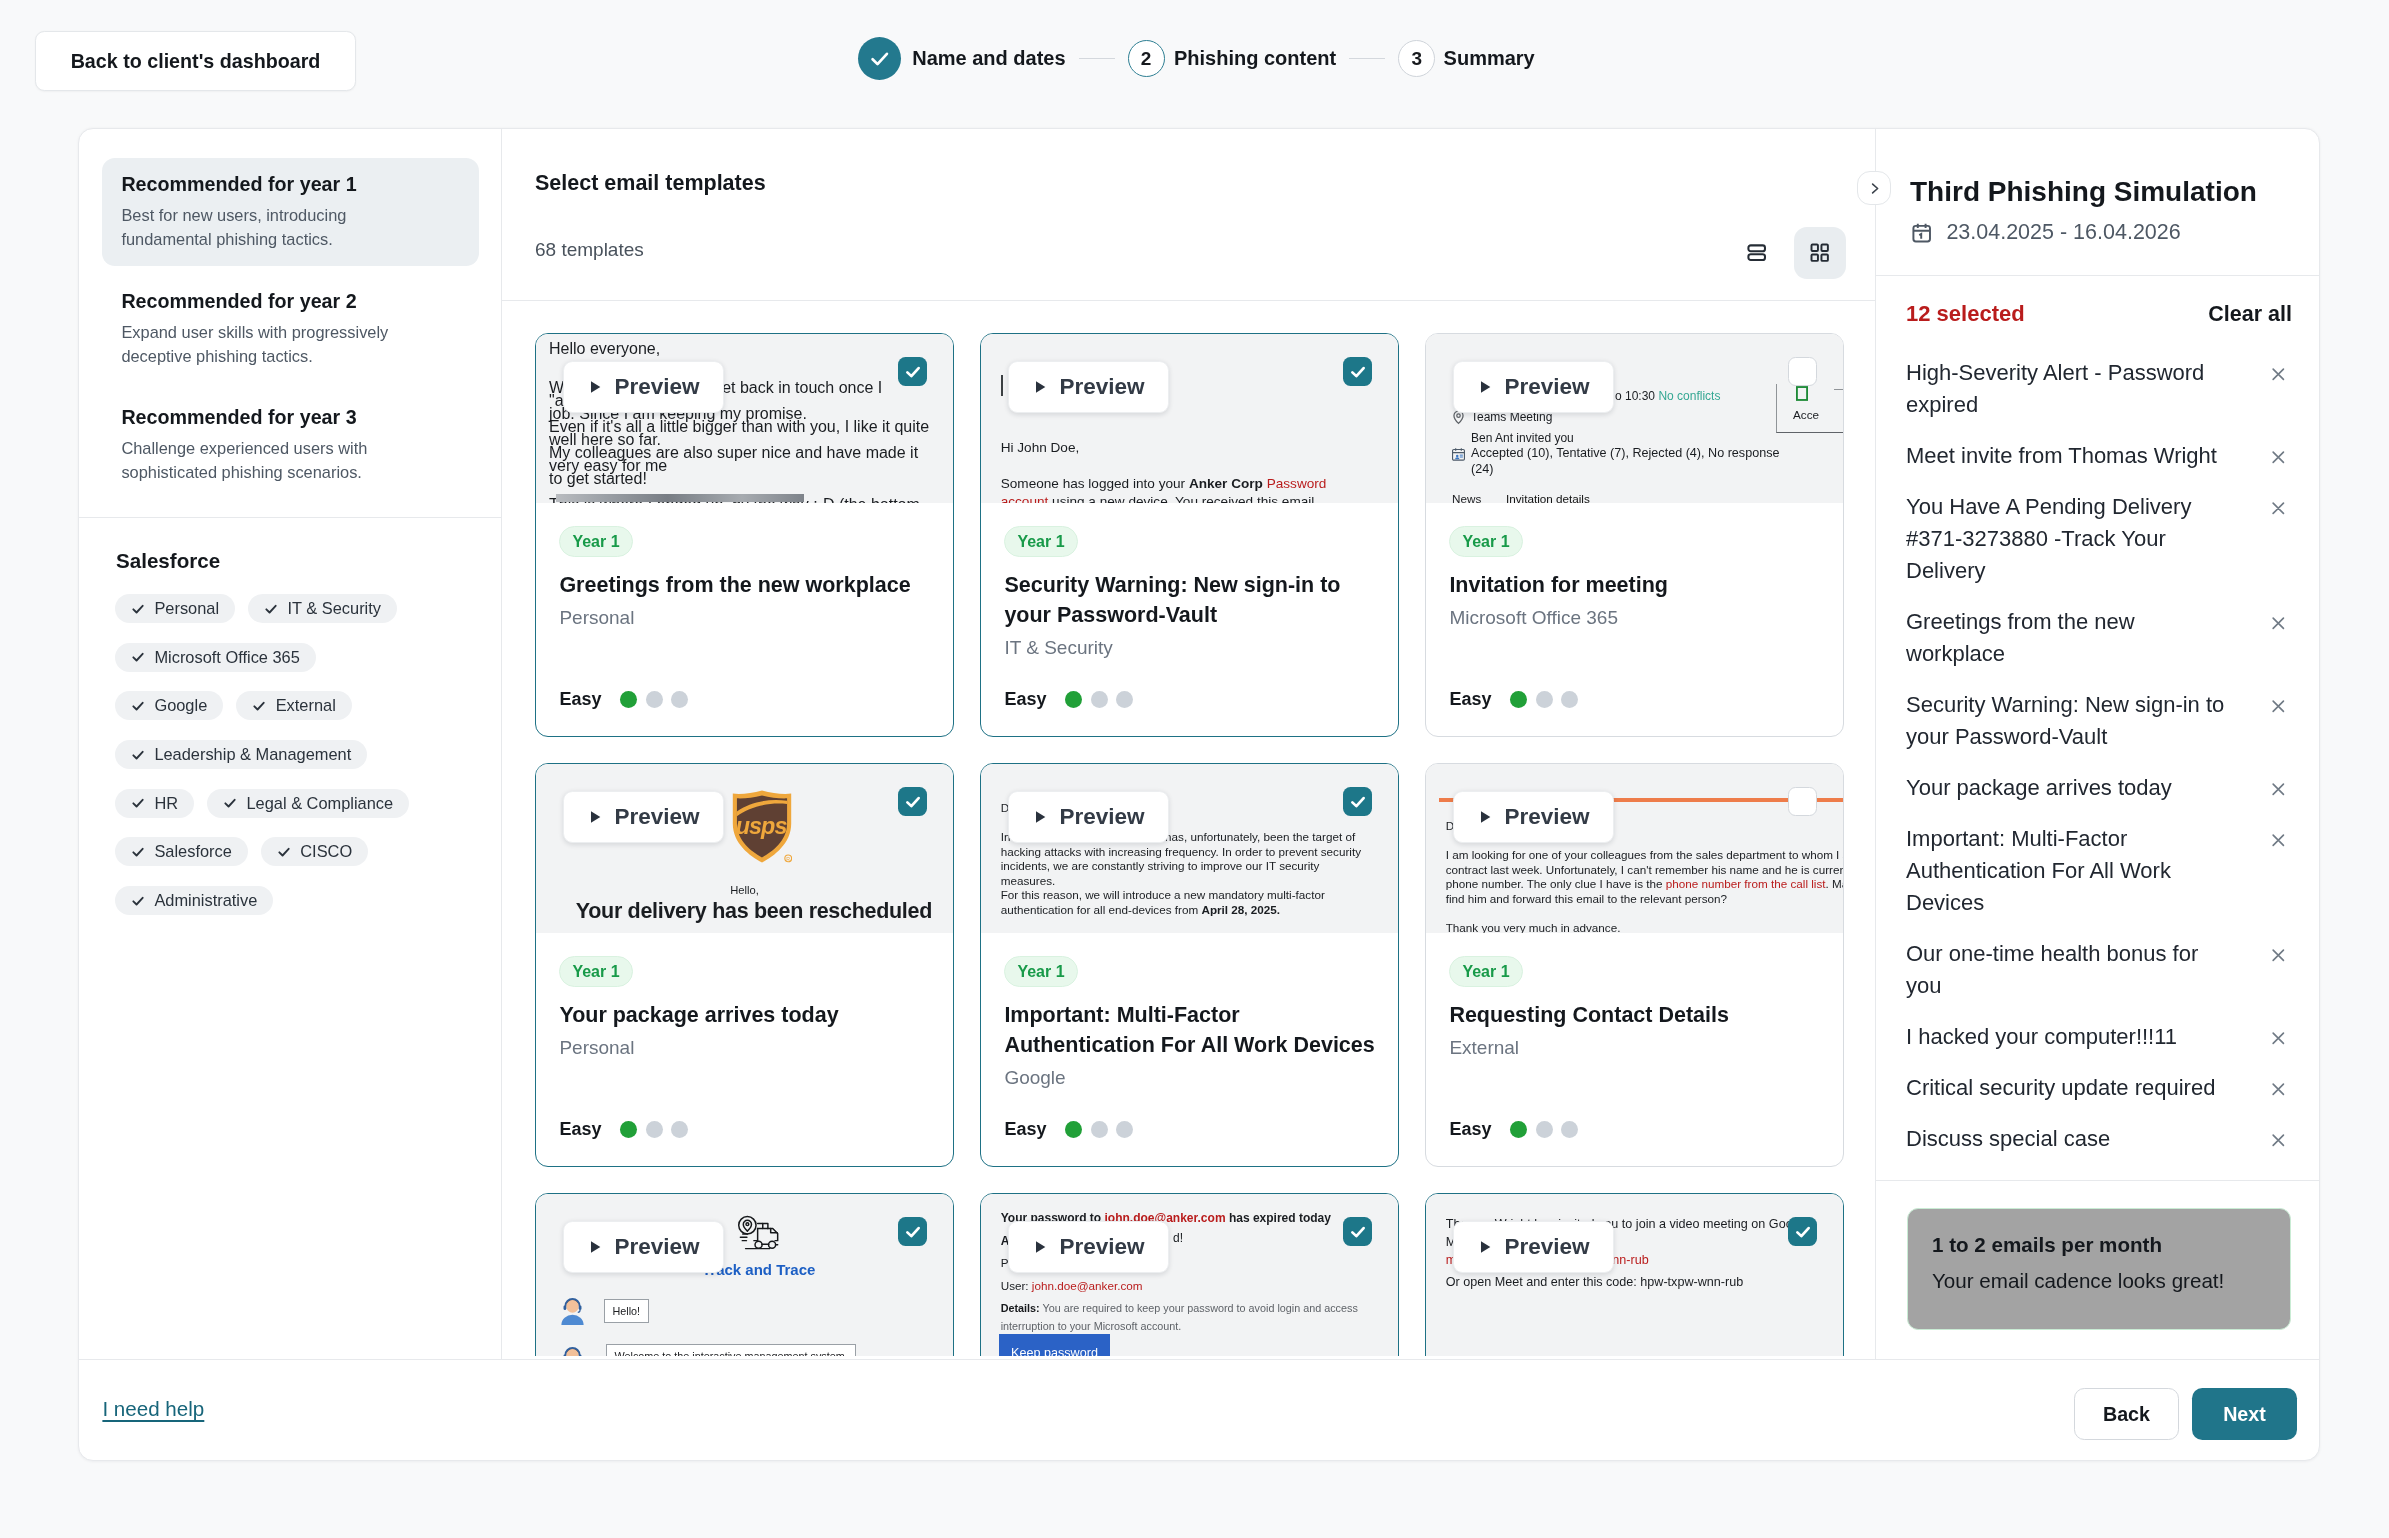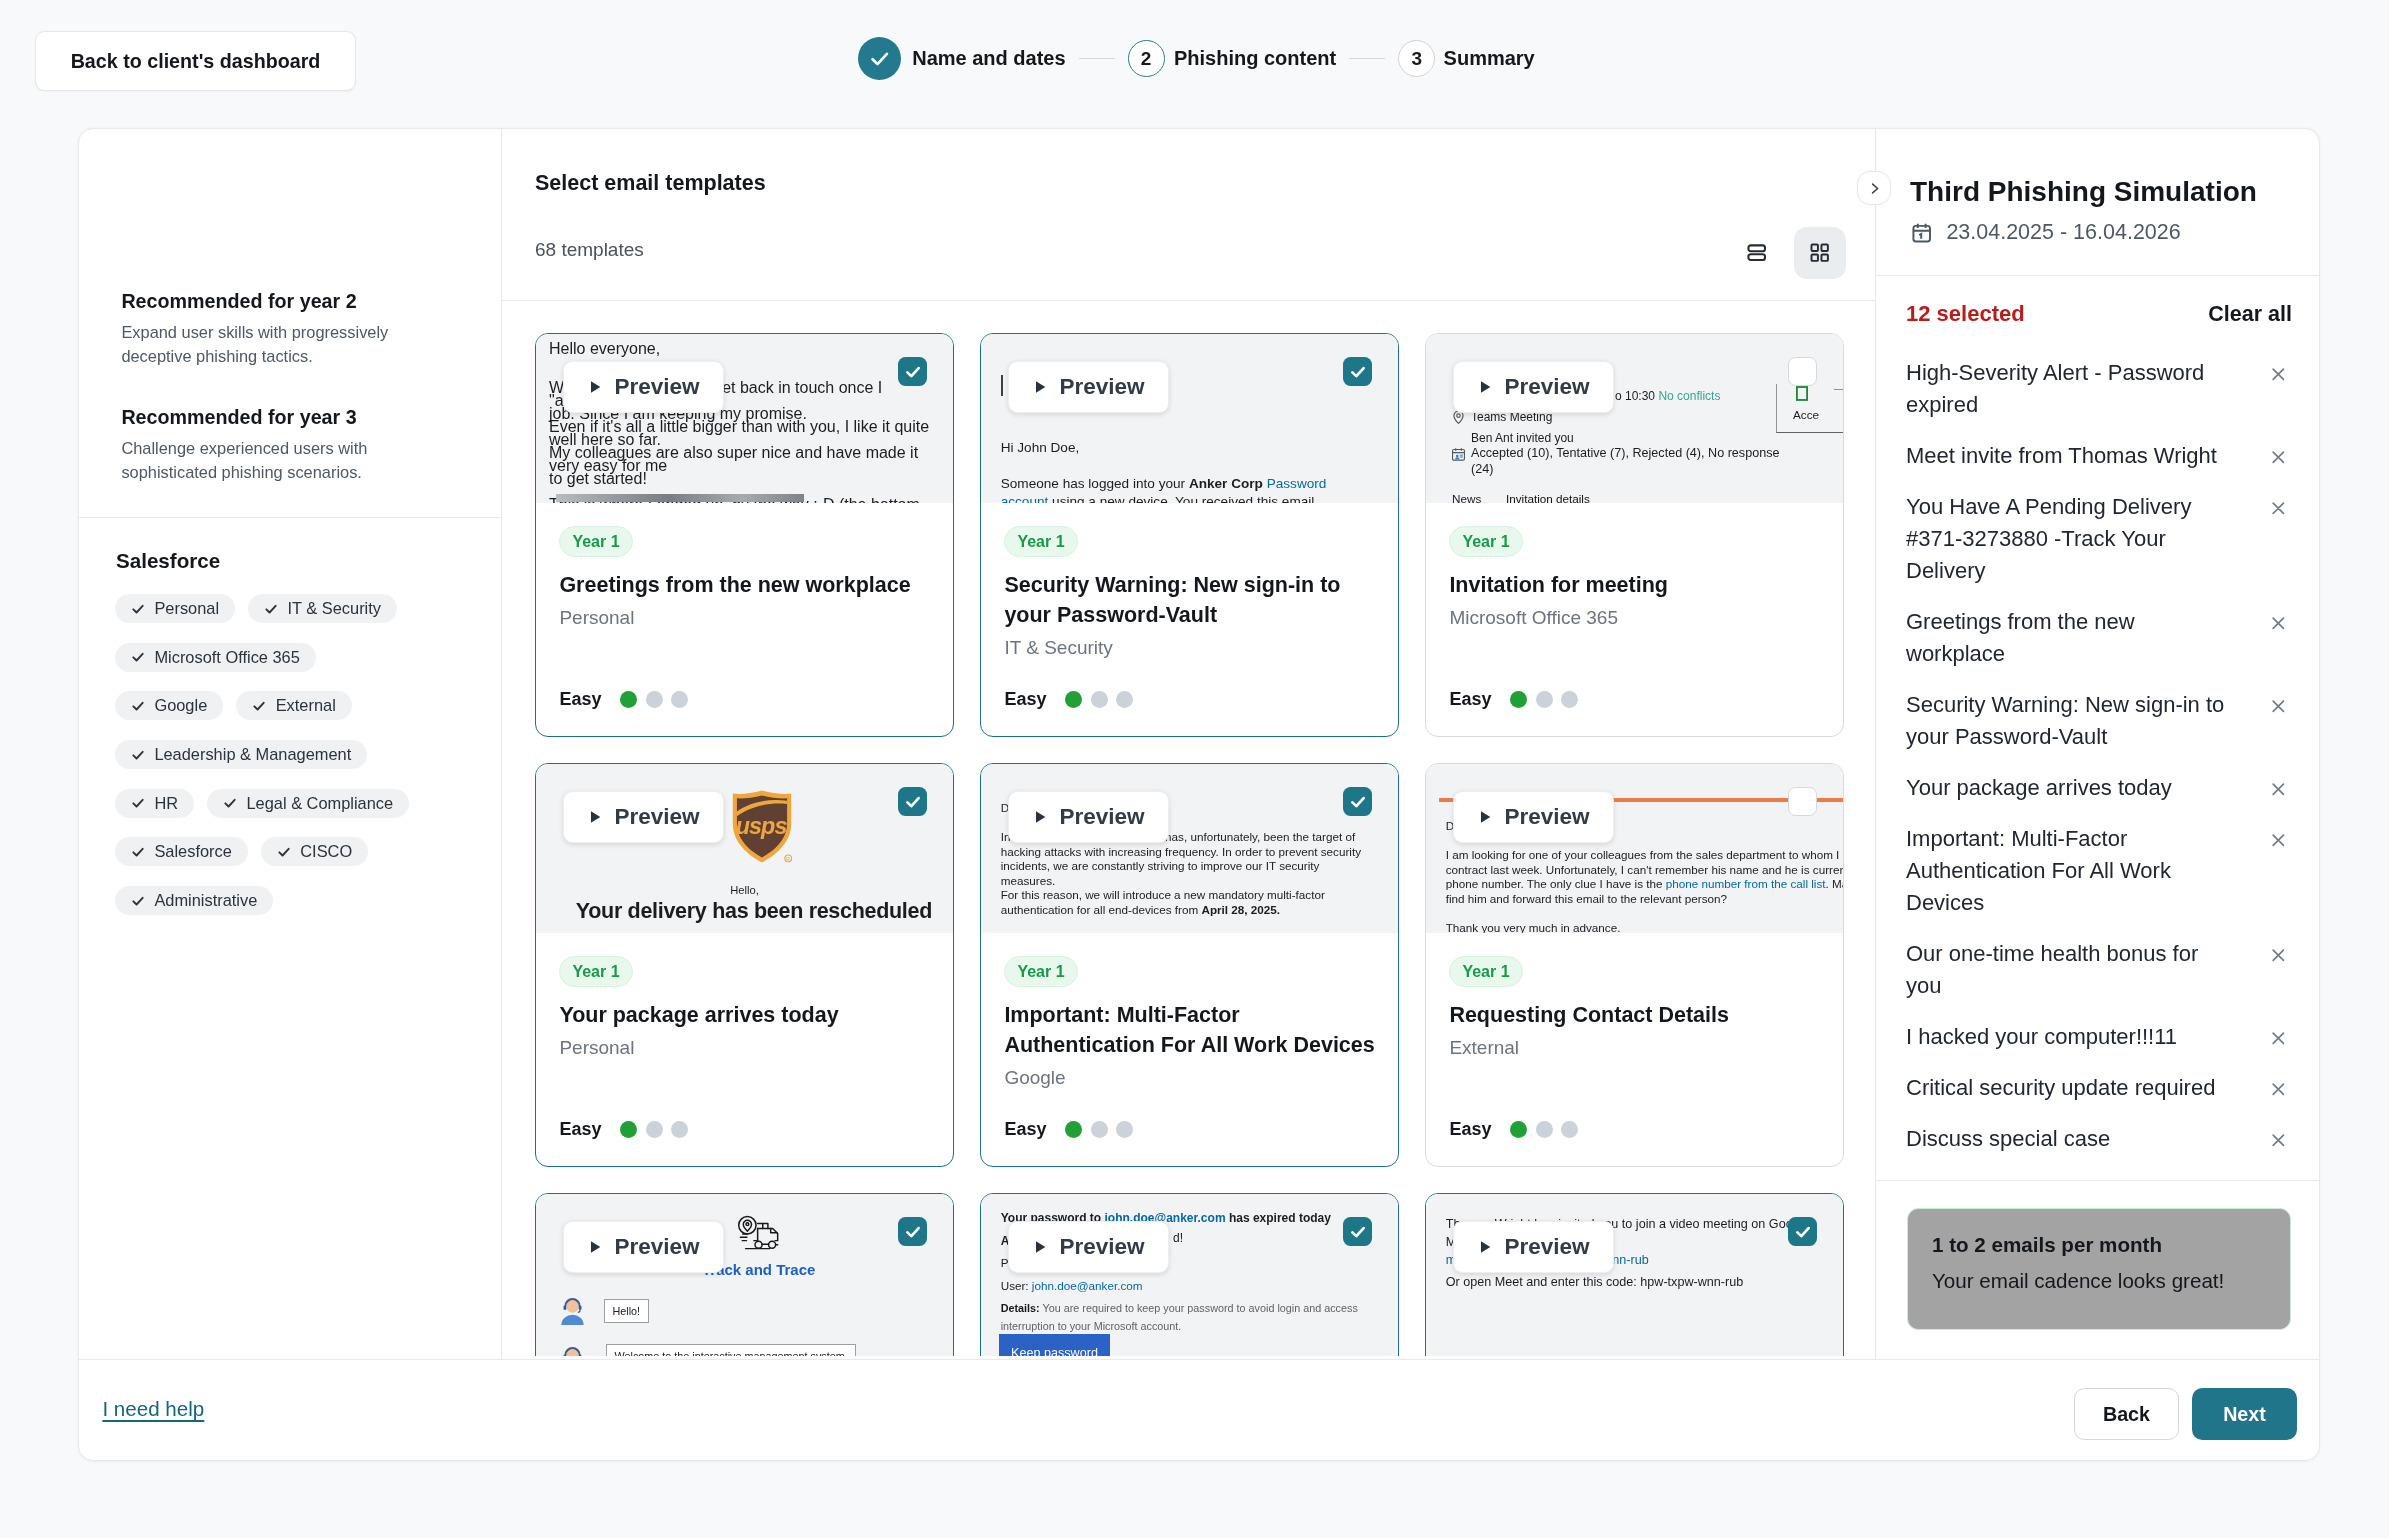--- a/index.html
+++ b/index.html
@@ -56,21 +56,21 @@
 .yearpill { display:inline-flex; align-items:center; height:31px; padding:0 12px; background:#e8f8ec; border:0.9px solid #d9f2e0; border-radius:936px; font-size:16px; font-weight:bold; color:#189a49; }
 .t-title { margin-top:13px; font-size:21.5px; font-weight:bold; color:#14181d; line-height:30px; }
 .t-cat { margin-top:6.6px; font-size:19px; color:#6b7480; }
 .easy { position:absolute; left:23.4px; bottom:26px; display:flex; align-items:center; }
 .easy b { font-size:18px; color:#14181d; margin-right:19px; }
 .dot { width:17px; height:17px; border-radius:50%; margin-right:8.4px; }
 .dot.g { background:#21a038; }
 .dot.x { background:#ccd2d9; }
 .em { font-size:12px; line-height:17px; color:#1a1d21; }
 .em .b { font-weight:bold; }
-.em .bl { color:#0369a1; }
+.em .bl { color:#b91c1c; }
 .em .tl { color:#35a793; }
 
 
 .sim-h { left:34px; top:47px; font-size:28px; font-weight:bold; color:#14181d; }
 .sim-date { left:34px; top:91px; display:flex; align-items:center; gap:13px; font-size:21.5px; color:#4e5864; }
 .rdiv1 { left:0; top:146px; width:446px; height:0.9px; background:#e7e9ec; }
 .selrow { left:30px; top:172px; width:386px; display:flex; justify-content:space-between; align-items:center; }
 .selrow .a { font-size:22px; font-weight:bold; color:#b91c1c; }
 .selrow .b { font-size:21.5px; font-weight:bold; color:#14181d; }
 .slist { left:30px; top:228px; width:386px; }
@@ -101,20 +101,24 @@
   <div class="stp-dash"></div>
   <div class="stp-circle stp-num stp-2">2</div>
   <div class="stp-label" style="margin-left:9.4px">Phishing content</div>
   <div class="stp-dash"></div>
   <div class="stp-circle stp-num stp-3">3</div>
   <div class="stp-label" style="margin-left:8.4px">Summary</div>
 </div>
 
 <div class="abs maincard">
   <div class="abs leftcol">
+    <div class="abs recbox active">
+      <div class="rec-t">Recommended for year 1</div>
+      <div class="rec-d">Best for new users, introducing<br>fundamental phishing tactics.</div>
+    </div>
     <div class="abs recbox" style="top:146px">
       <div class="rec-t">Recommended for year 2</div>
       <div class="rec-d">Expand user skills with progressively<br>deceptive phishing tactics.</div>
     </div>
     <div class="abs recbox" style="top:262px">
       <div class="rec-t">Recommended for year 3</div>
       <div class="rec-d">Challenge experienced users with<br>sophisticated phishing scenarios.</div>
     </div>
     <div class="abs sidediv"></div>
     <div class="abs cats-h">Salesforce</div>

